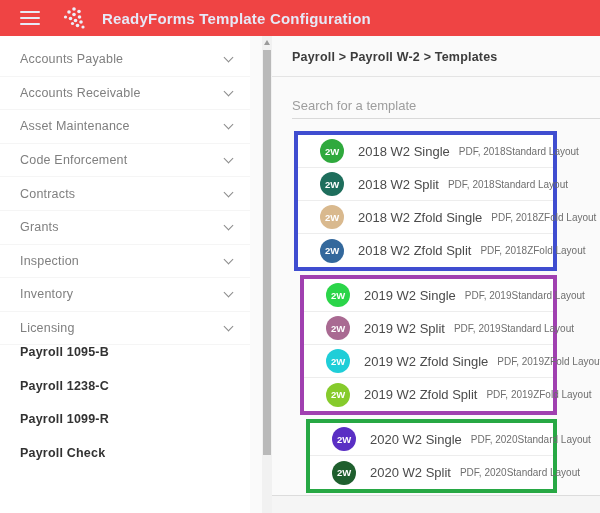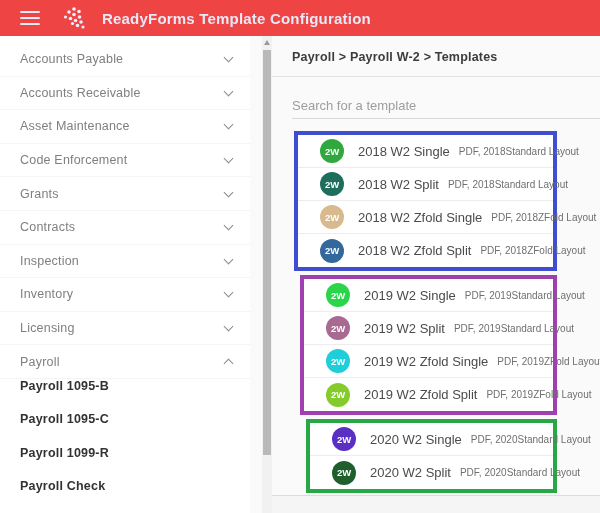--- a/index.html
+++ b/index.html
@@ -137,48 +137,44 @@
     </div>
     <div class="side-item">
       <span class="lbl">Asset Maintenance</span>
       <span class="chev"></span>
     </div>
     <div class="side-item">
       <span class="lbl">Code Enforcement</span>
       <span class="chev"></span>
     </div>
     <div class="side-item">
+      <span class="lbl">Contracts</span>
+      <span class="chev"></span>
+    </div>
+    <div class="side-item">
       <span class="lbl">Grants</span>
       <span class="chev"></span>
     </div>
     <div class="side-item">
-      <span class="lbl">Contracts</span>
-      <span class="chev"></span>
-    </div>
-    <div class="side-item">
       <span class="lbl">Inspection</span>
       <span class="chev"></span>
     </div>
     <div class="side-item">
       <span class="lbl">Inventory</span>
       <span class="chev"></span>
     </div>
     <div class="side-item">
       <span class="lbl">Licensing</span>
       <span class="chev"></span>
     </div>
-    <div class="side-item">
-      <span class="lbl">Payroll</span>
-      <span class="chev up"></span>
-    </div>
     <div class="sub-item">
       <span class="lbl">Payroll 1095-B</span>
     </div>
     <div class="sub-item">
-      <span class="lbl">Payroll 1095-C</span>
+      <span class="lbl">Payroll 1238-C</span>
     </div>
     <div class="sub-item">
       <span class="lbl">Payroll 1099-R</span>
     </div>
     <div class="sub-item">
       <span class="lbl">Payroll Check</span>
     </div>
   </div>
 
   <div class="vscroll">

